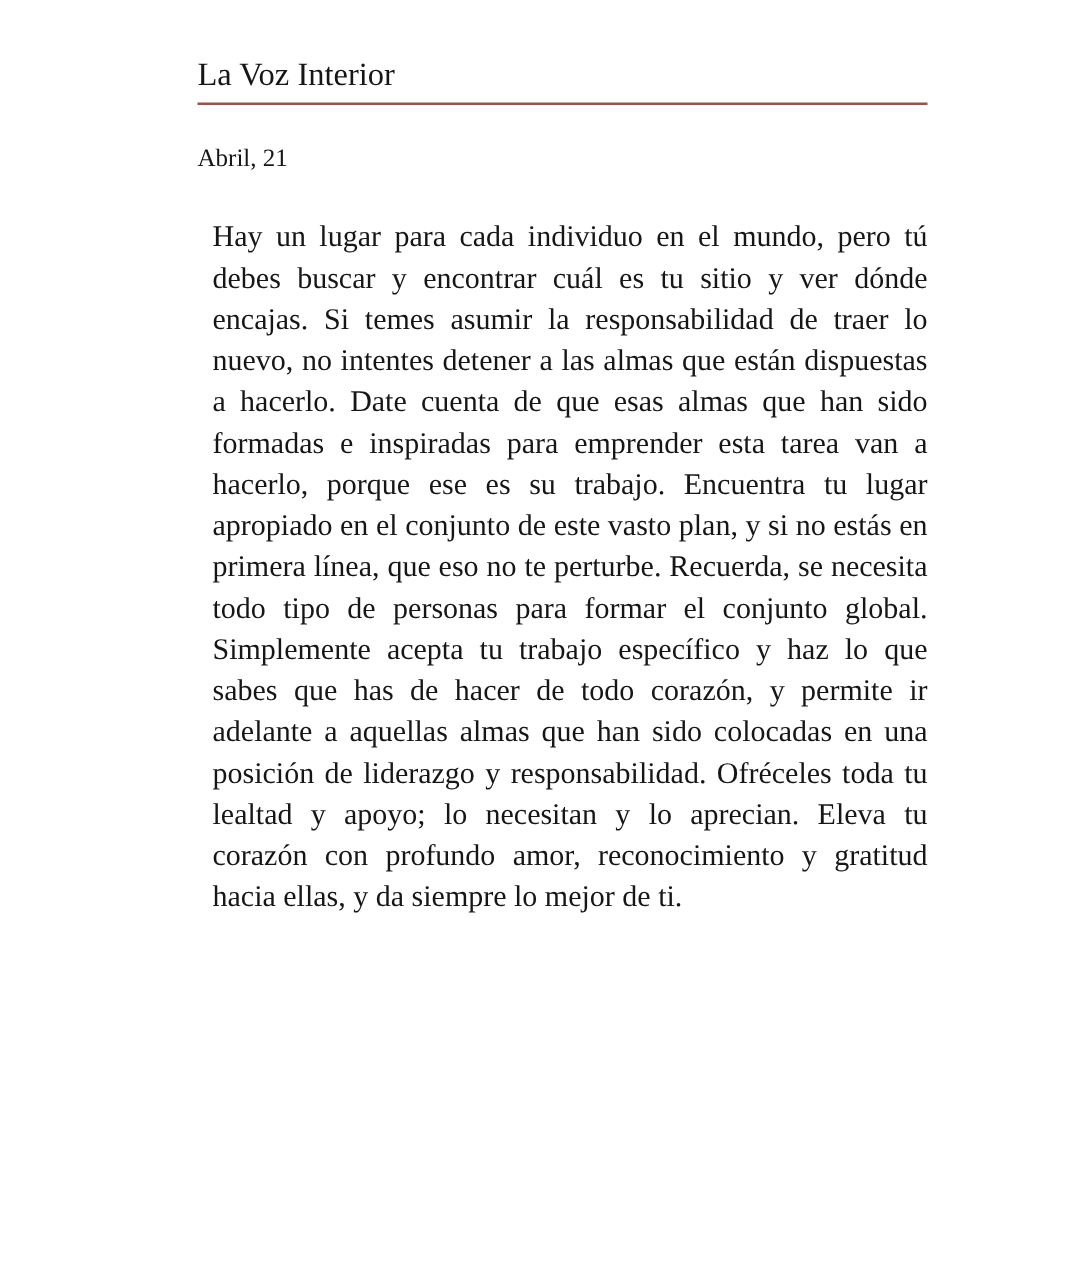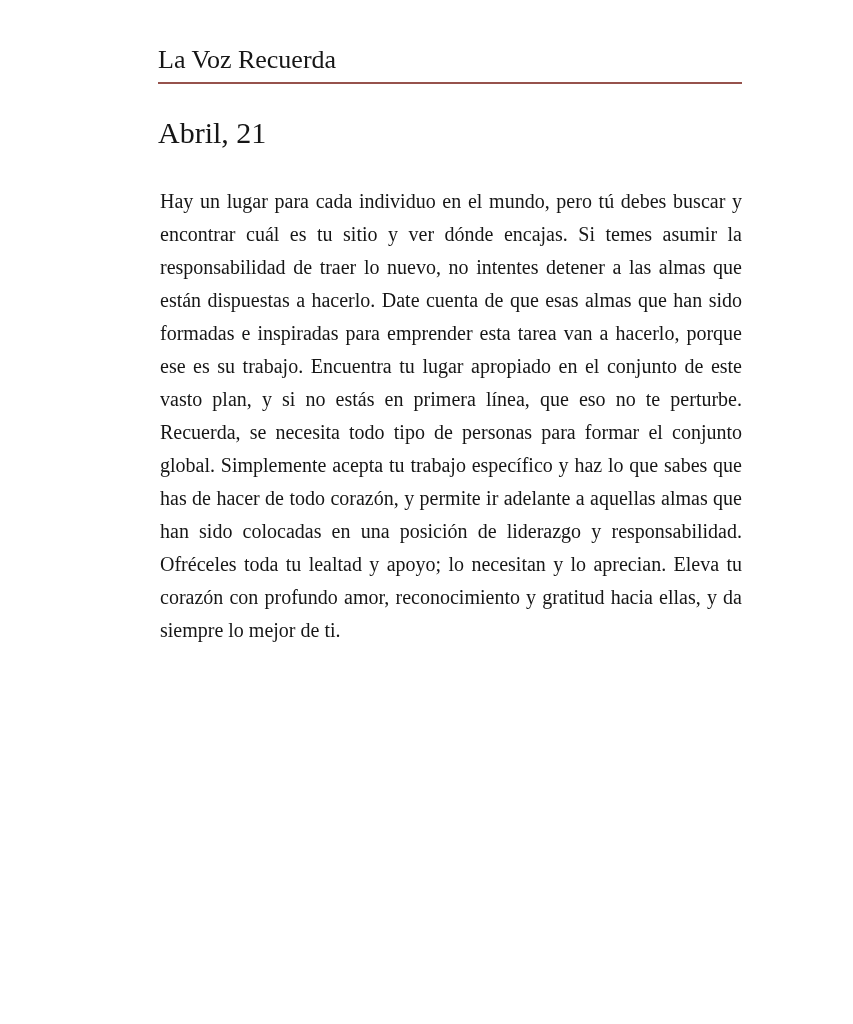--- a/index.html
+++ b/index.html
@@ -29,38 +29,38 @@
     padding-top: 46px;
     padding-bottom: 7px;
     font-size: 26px;
     line-height: 1.1;
     border-bottom: 2px solid var(--rule-color);
   }
   .book-title, .author {
     white-space: nowrap;
   }
   .date {
-    font-size: 30px;
+    font-size: 20px;
     font-weight: normal;
     margin: 32px 0 0 0;
     line-height: 1.1;
   }
   .body-text {
-    margin: 36px 0 0 2px;
-    font-size: 20px;
+    margin: 36px 0 0 12px;
+    font-size: 24px;
     line-height: 33px;
     text-align: justify;
     hyphens: none;
     -webkit-hyphens: none;
   }
 </style>
 </head>
 <body>
 
 <div class="page">
   <div class="content">
     <div class="header">
-      <span class="book-title">La Voz Recuerda</span>
+      <span class="book-title">La Voz Interior</span>
     </div>
     <h2 class="date">Abril, 21</h2>
     <p class="body-text">Hay un lugar para cada individuo en el mundo, pero tú debes buscar y encontrar cuál es tu sitio y ver dónde encajas. Si temes asumir la responsabilidad de traer lo nuevo, no intentes detener a las almas que están dispuestas a hacerlo. Date cuenta de que esas almas que han sido formadas e inspiradas para emprender esta tarea van a hacerlo, porque ese es su trabajo. Encuentra tu lugar apropiado en el conjunto de este vasto plan, y si no estás en primera línea, que eso no te perturbe. Recuerda, se necesita todo tipo de personas para formar el conjunto global. Simplemente acepta tu trabajo específico y haz lo que sabes que has de hacer de todo corazón, y permite ir adelante a aquellas almas que han sido colocadas en una posición de liderazgo y responsabilidad. Ofréceles toda tu lealtad y apoyo; lo necesitan y lo aprecian. Eleva tu corazón con profundo amor, reconocimiento y gratitud hacia ellas, y da siempre lo mejor de ti.</p>
   </div>
 </div>
 
 </body></html>

